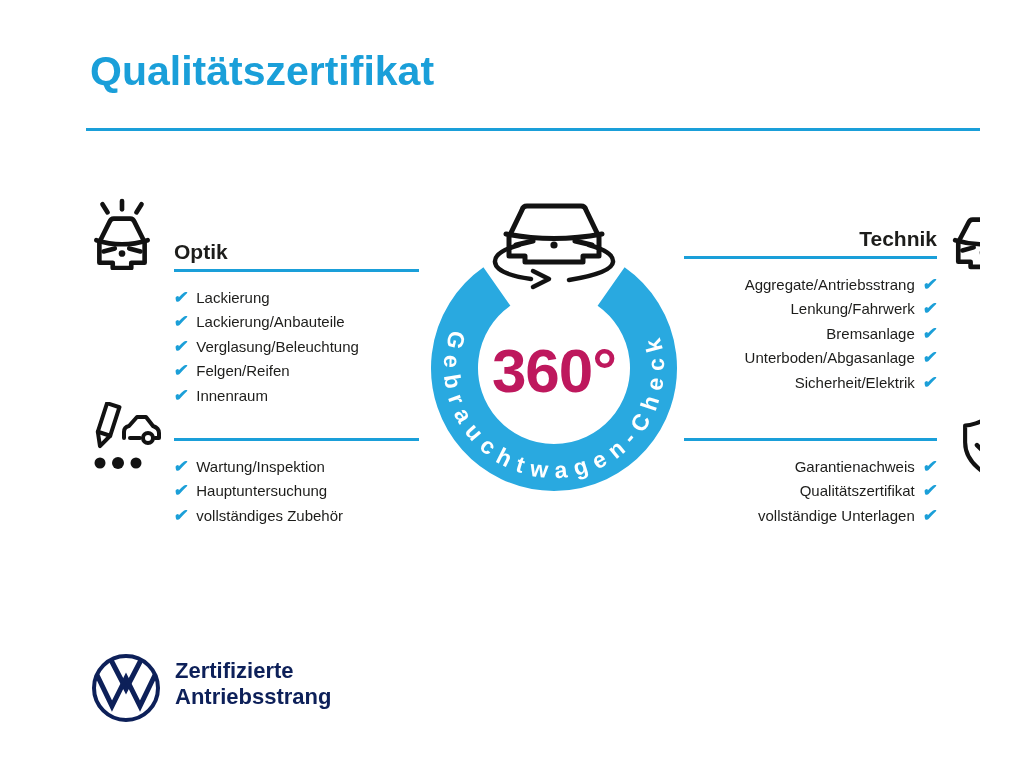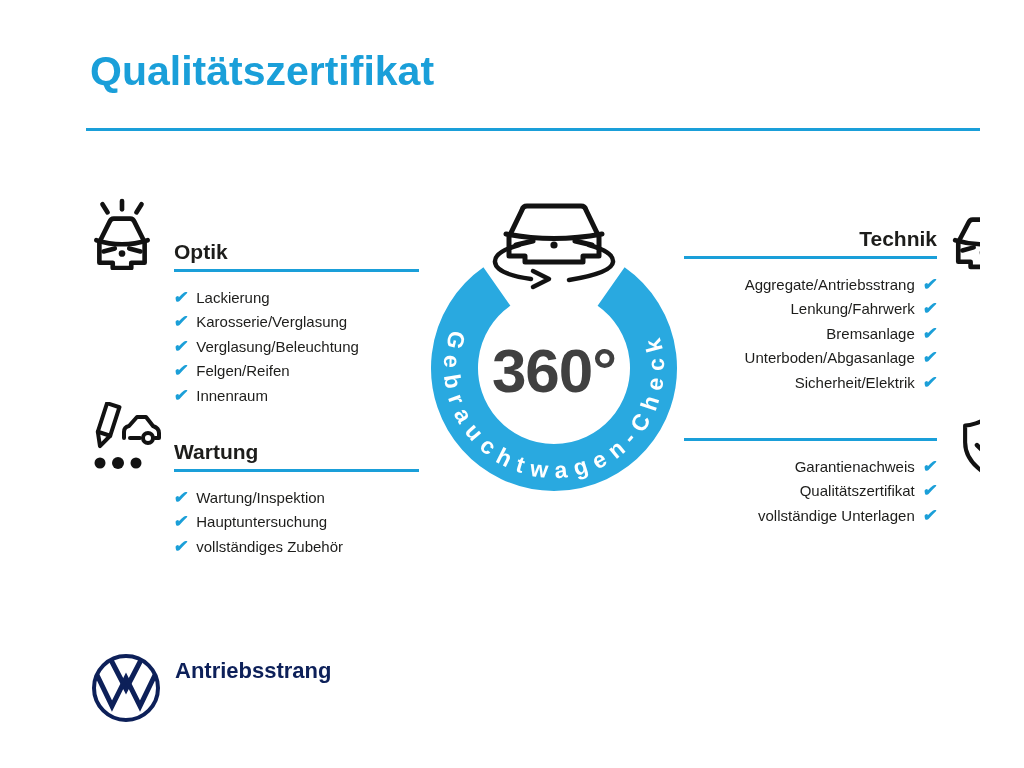--- a/index.html
+++ b/index.html
@@ -40,21 +40,21 @@
   .ink{stroke:#121212;fill:none;stroke-linecap:round;stroke-linejoin:round;}
   .ink-fill{fill:#121212;stroke:none;}
 
   
   .badge-svg{position:absolute;left:375px;top:192px;}
   .ring{stroke:var(--ring);fill:none;}
   .ring-text{font-family:"Liberation Sans",sans-serif;font-size:23px;font-weight:700;
     fill:#ffffff;letter-spacing:8px;}
   .badge-value{
     position:absolute;left:375px;top:338px;width:270px;text-align:center;
-    font-size:62px;line-height:66px;font-weight:700;color:#404040;letter-spacing:-1px;
+    font-size:62px;line-height:66px;font-weight:700;color:#be185d;letter-spacing:-1px;
   }
 
   
   .vw-logo{position:absolute;left:46px;top:652px;}
   .vw-stroke{stroke:var(--navy);fill:none;}
   .wordmark{
     position:absolute;left:131px;top:658px;font-size:22px;line-height:26px;
     font-weight:700;color:var(--navy);
   }
 </style>
@@ -116,42 +116,41 @@
     <div class="section-rule"></div>
     <div>
 
         <div class="check-row">
           <span class="check-glyph">✔</span>
           <span>Lackierung</span>
         </div>
 
         <div class="check-row">
           <span class="check-glyph">✔</span>
-          <span>Karosserie/Verglasung</span>
+          <span>Lackierung/Anbauteile</span>
         </div>
 
         <div class="check-row">
           <span class="check-glyph">✔</span>
           <span>Verglasung/Beleuchtung</span>
         </div>
 
         <div class="check-row">
           <span class="check-glyph">✔</span>
           <span>Felgen/Reifen</span>
         </div>
 
         <div class="check-row">
           <span class="check-glyph">✔</span>
           <span>Innenraum</span>
         </div>
       </div>
   </div>
 
   <div class="section s-wartung">
-    <div class="section-title">Wartung</div>
     <div class="section-rule"></div>
     <div>
 
         <div class="check-row">
           <span class="check-glyph">✔</span>
           <span>Wartung/Inspektion</span>
         </div>
 
         <div class="check-row">
           <span class="check-glyph">✔</span>
@@ -242,16 +241,17 @@
   <div class="badge-value">360°</div>
 
   <svg class="vw-logo" width="72" height="72" viewBox="0 0 72 72">
     <circle class="vw-stroke" stroke-width="4" cx="36" cy="36" r="32"></circle>
     <g class="vw-stroke" stroke-width="5" stroke-linejoin="miter" stroke-linecap="butt">
       <path d="M21 8 L36 37 L51 8"></path>
       <path d="M7 23 L22 54 L36 26 L50 54 L65 23"></path>
     </g>
   </svg>
   <div class="wordmark">
+    <div>Zertifizierte</div>
     <div>Antriebsstrang</div>
   </div>
 
 </div>
 
 </body></html>

